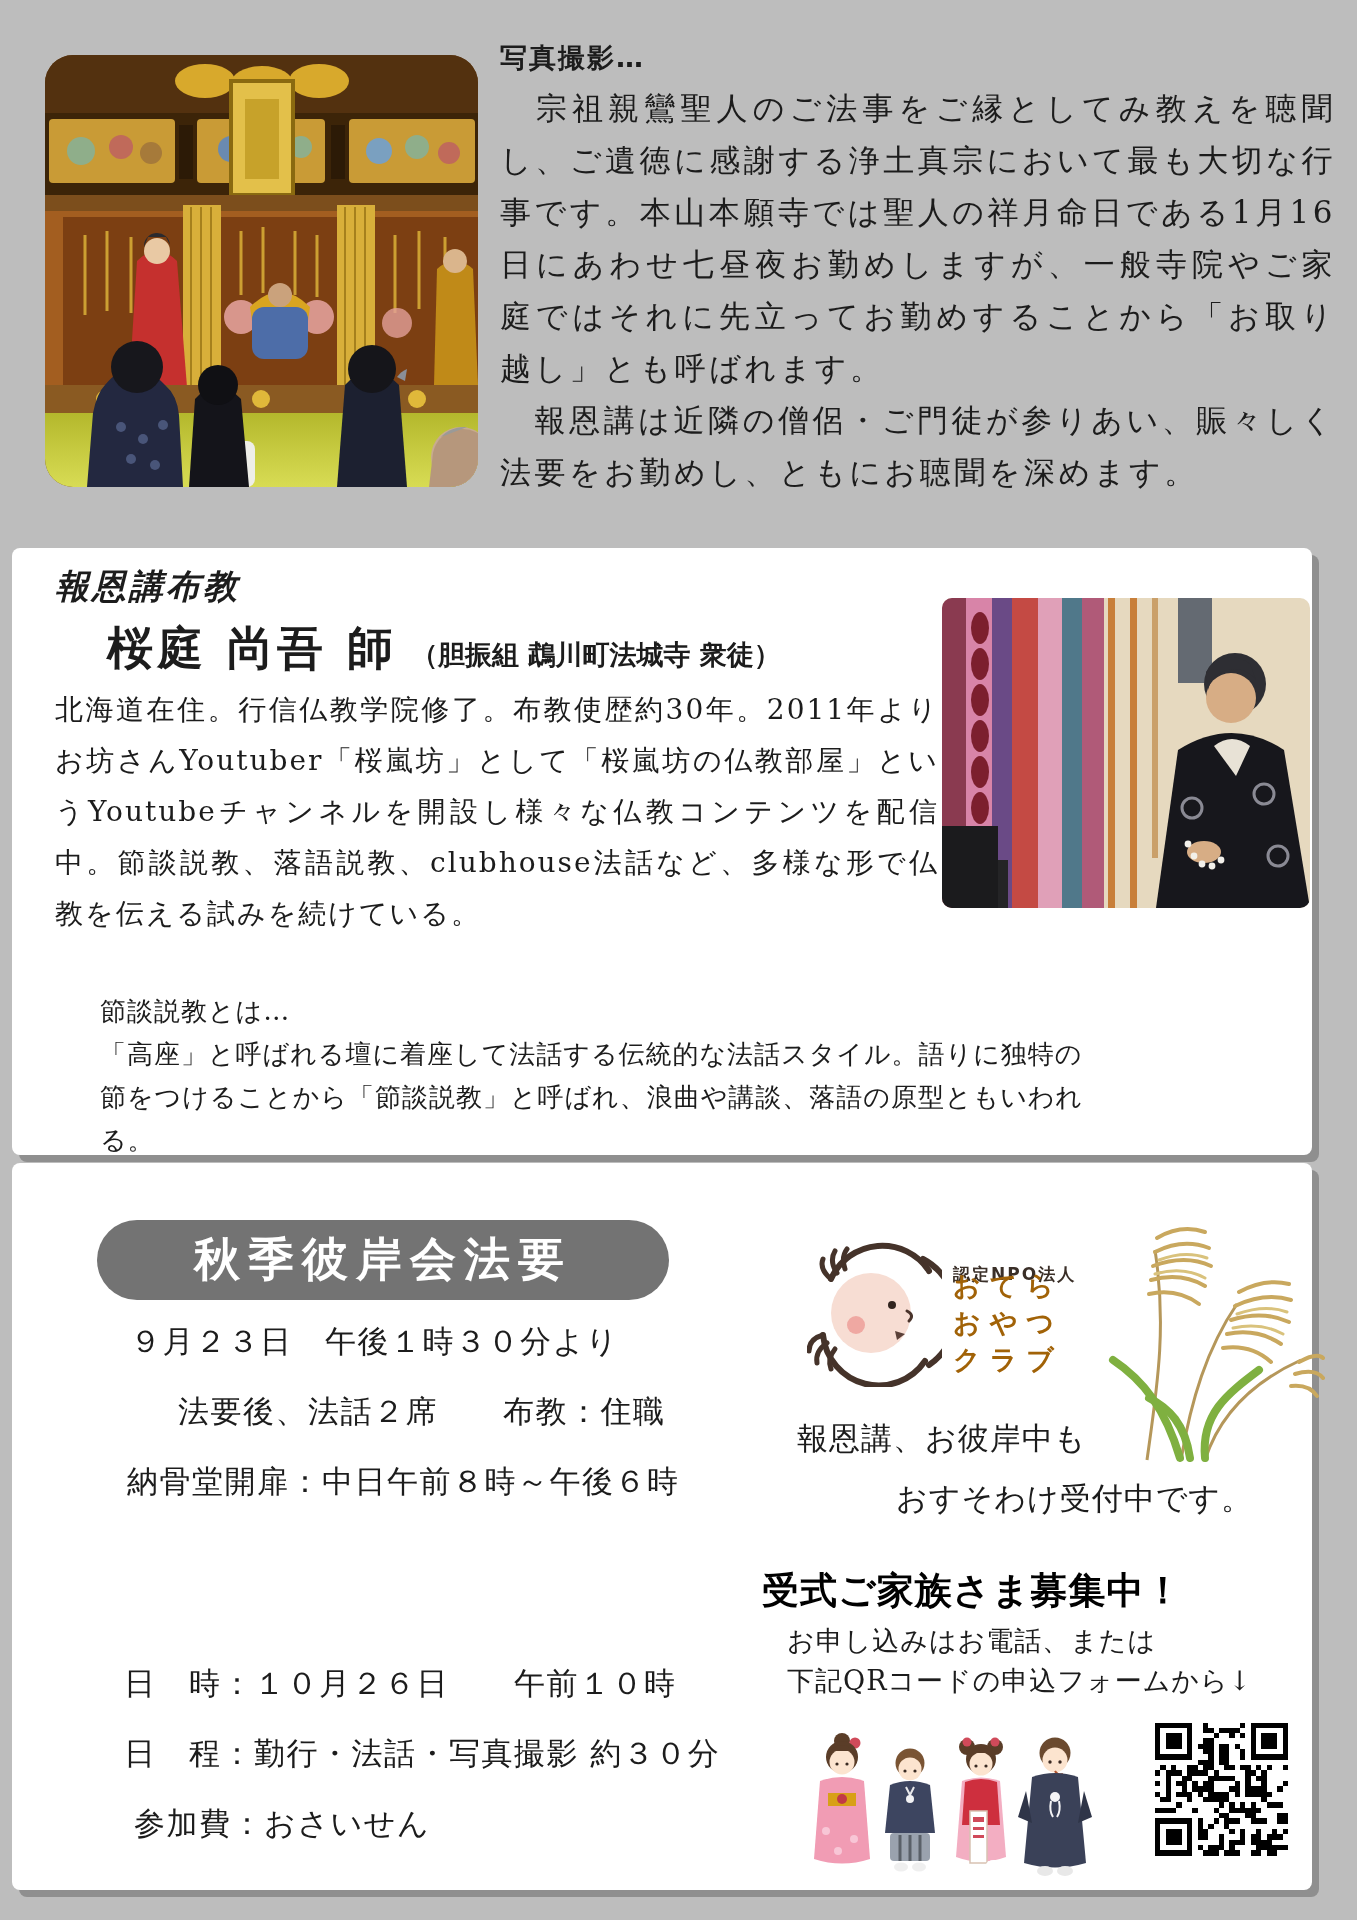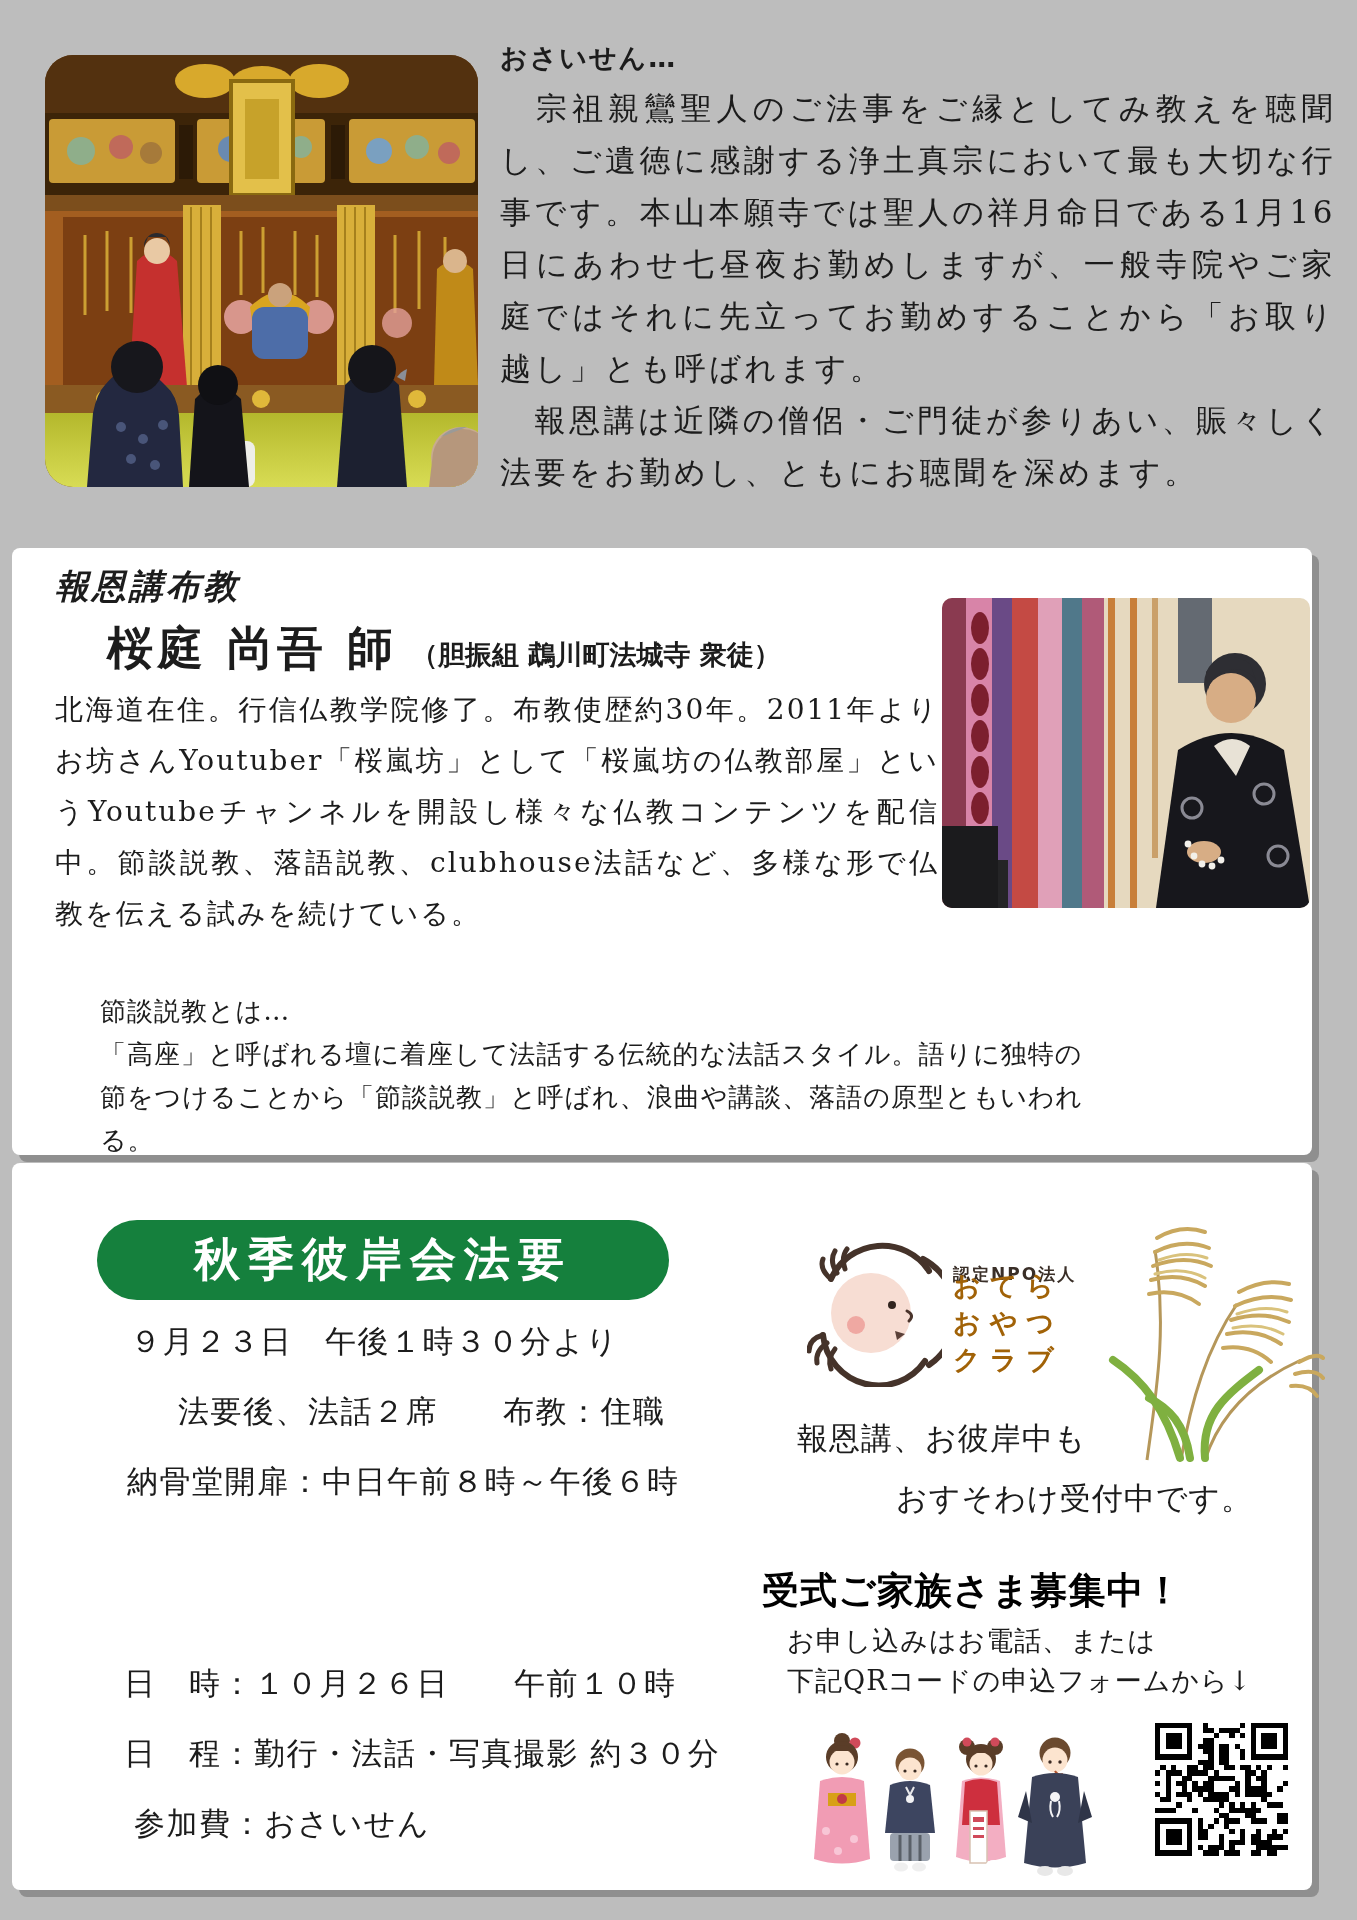--- a/index.html
+++ b/index.html
@@ -55,21 +55,21 @@
     text-align:justify;
   }
   .preacher-photo{
     left:930px;top:50px;width:368px;height:310px;
     border-radius:10px;overflow:hidden;
   }
   .note-block{left:88px;top:442px;width:992px;font-size:26px;line-height:43px;letter-spacing:1px;}
   
   .banner{
     left:85px;width:572px;height:80px;
-    background:#15803d;border-radius:44px;
+    background:#737373;border-radius:44px;
     display:flex;align-items:center;justify-content:center;
     font-family:"DejaVu Sans",sans-serif;font-weight:700;
     color:#ffffff;font-size:46px;letter-spacing:8px;
   }
   .banner1{top:57px;}
   .banner2{top:385px;}
   .ev-line{white-space:nowrap;font-size:31px;letter-spacing:1.5px;}
   .hg1{left:118px;top:158px;}
   .hg2{left:166px;top:228px;}
   .hg3{left:115px;top:298px;}
@@ -204,21 +204,21 @@
       <circle cx="173" cy="330" r="20" fill="#101014"></circle>
       <path d="M300 330 q26 -30 54 0 l8 102 h-70 z" fill="#1c2030"></path>
       <circle cx="327" cy="314" r="24" fill="#15151a"></circle>
       <path d="M352 322 a24 24 0 0 1 10 -8 l-2 12z" fill="#8a8f98"></path>
       <circle cx="416" cy="402" r="30" fill="#c8ab90"></circle>
       <path d="M388 398 a30 30 0 0 1 56 -8 l6 42 h-66 z" fill="#b6977c"></path>
       <path d="M392 388 a30 26 0 0 1 30 -16 l-26 10z" fill="#9a9a98"></path>
     </svg>
   </div>
 
-  <div class="abs intro-title">おさいせん…</div>
+  <div class="abs intro-title">写真撮影…</div>
   <div class="abs intro-body">
     <div>　宗祖親鸞聖人のご法事をご縁としてみ教えを聴聞し、ご遺徳に感謝する浄土真宗において最も大切な行事です。本山本願寺では聖人の祥月命日である1月16日にあわせ七昼夜お勤めしますが、一般寺院やご家庭ではそれに先立ってお勤めすることから「お取り越し」とも呼ばれます。</div>
     <div>　報恩講は近隣の僧侶・ご門徒が参りあい、賑々しく法要をお勤めし、ともにお聴聞を深めます。</div>
   </div>
 
   <div class="abs card card2">
     <div class="abs sec-title">報恩講布教</div>
     <div class="abs preacher-name-row">
       <span class="preacher-name">桜庭 尚吾 師</span><span class="preacher-affil">（胆振組 鵡川町法城寺 衆徒）</span>
     </div>

